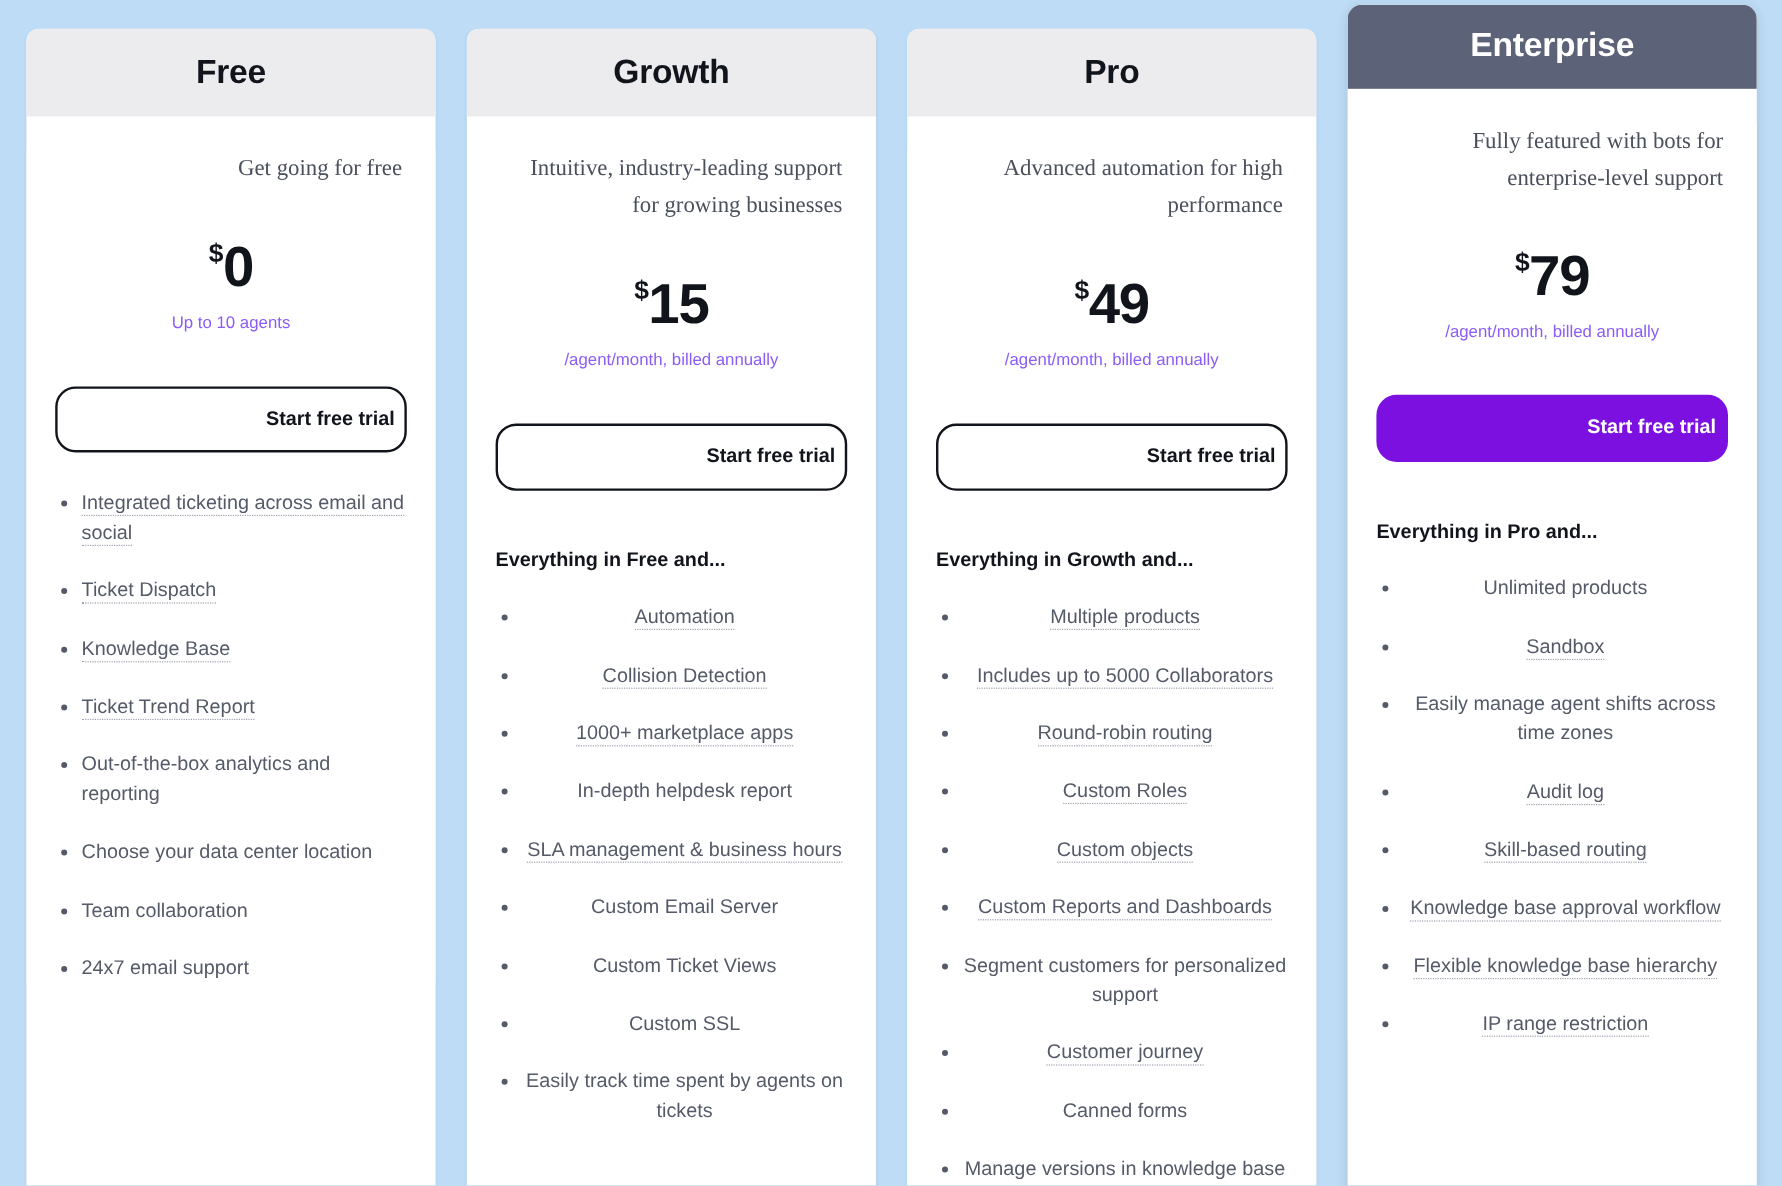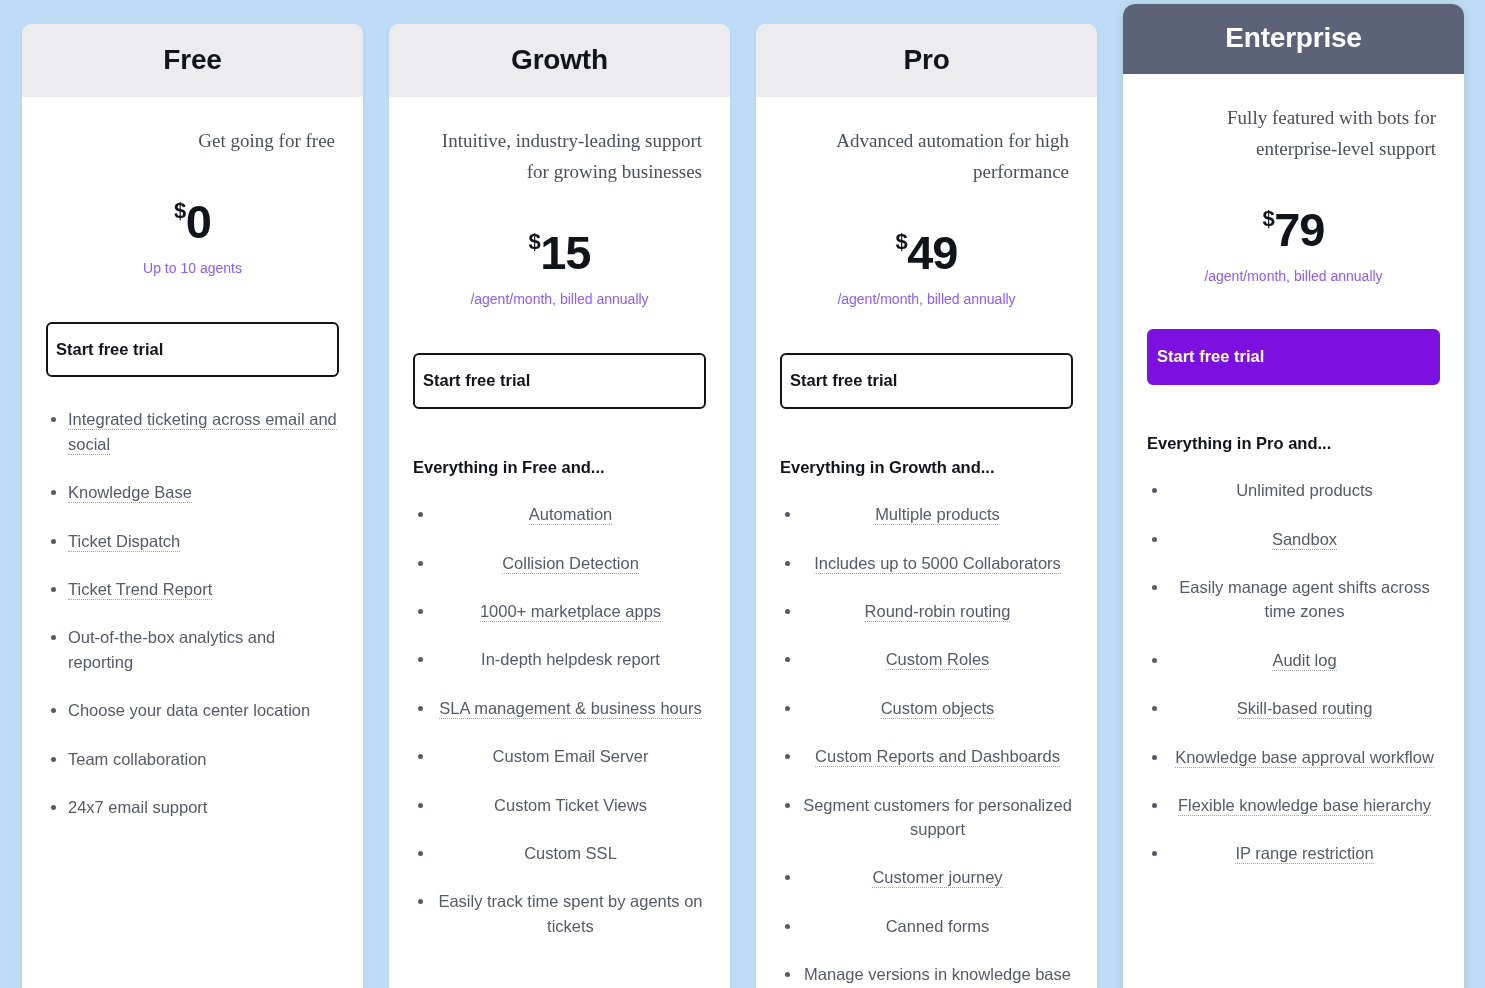--- a/index.html
+++ b/index.html
@@ -125,28 +125,28 @@
     font-size: 14px;
     color: #8b5cf6;
     line-height: 1.4;
   }
 
   .cta {
     display: block;
     width: 100%;
     margin-top: 43px;
     padding: 16px 8px;
-    text-align: left;
+    text-align: right;
     font-size: 16.5px;
     font-weight: bold;
     font-family: "Liberation Sans", sans-serif;
     color: #12141c;
     background: #ffffff;
     border: 2px solid #12141c;
-    border-radius: 6px;
+    border-radius: 17px;
     cursor: pointer;
     line-height: 1.2;
   }
 
   .cta.primary {
     color: #ffffff;
     background: #7c10e0;
     border: 2px solid #7c10e0;
     margin-top: 42px;
   }
@@ -205,22 +205,22 @@
         <div class="card-header">
           <div class="card-title">Free</div>
         </div>
         <div class="card-body">
           <div class="tagline">Get going for free</div>
           <div class="price-block"><div class="price"><span class="currency">$</span><span class="amount">0</span></div></div>
           <div class="price-note">Up to 10 agents</div>
           <button class="cta">Start free trial</button>
           <ul class="features no-heading">
             <li class="tip"><span class="txt">Integrated ticketing across email and social</span></li>
+            <li class="tip"><span class="txt">Ticket Dispatch</span></li>
             <li class="tip"><span class="txt">Knowledge Base</span></li>
-            <li class="tip"><span class="txt">Ticket Dispatch</span></li>
             <li class="tip"><span class="txt">Ticket Trend Report</span></li>
             <li class=""><span class="txt">Out-of-the-box analytics and reporting</span></li>
             <li class=""><span class="txt">Choose your data center location</span></li>
             <li class=""><span class="txt">Team collaboration</span></li>
             <li class=""><span class="txt">24x7 email support</span></li>
           </ul>
         </div>
       </div>
       <div class="card-spacer"></div>
       <div class="card standard">

